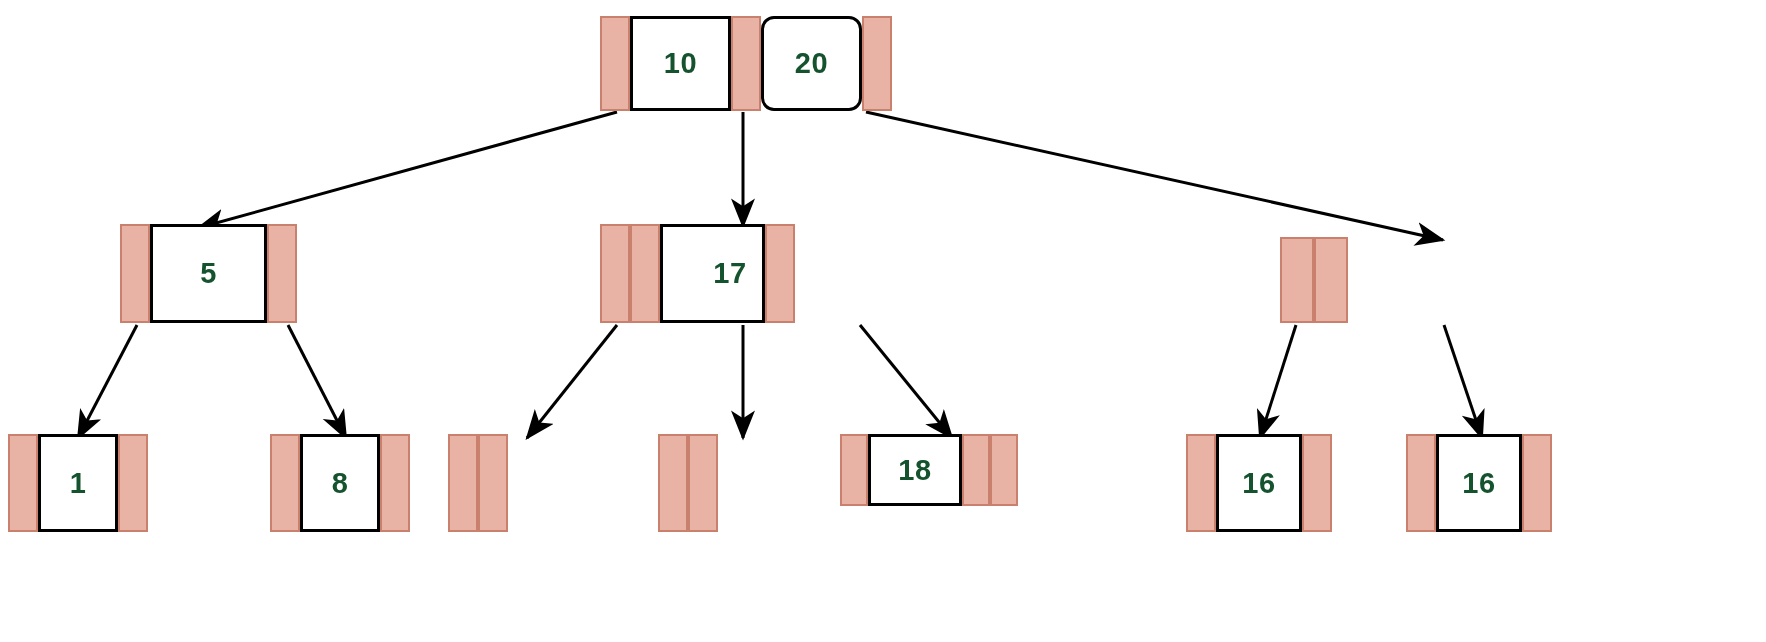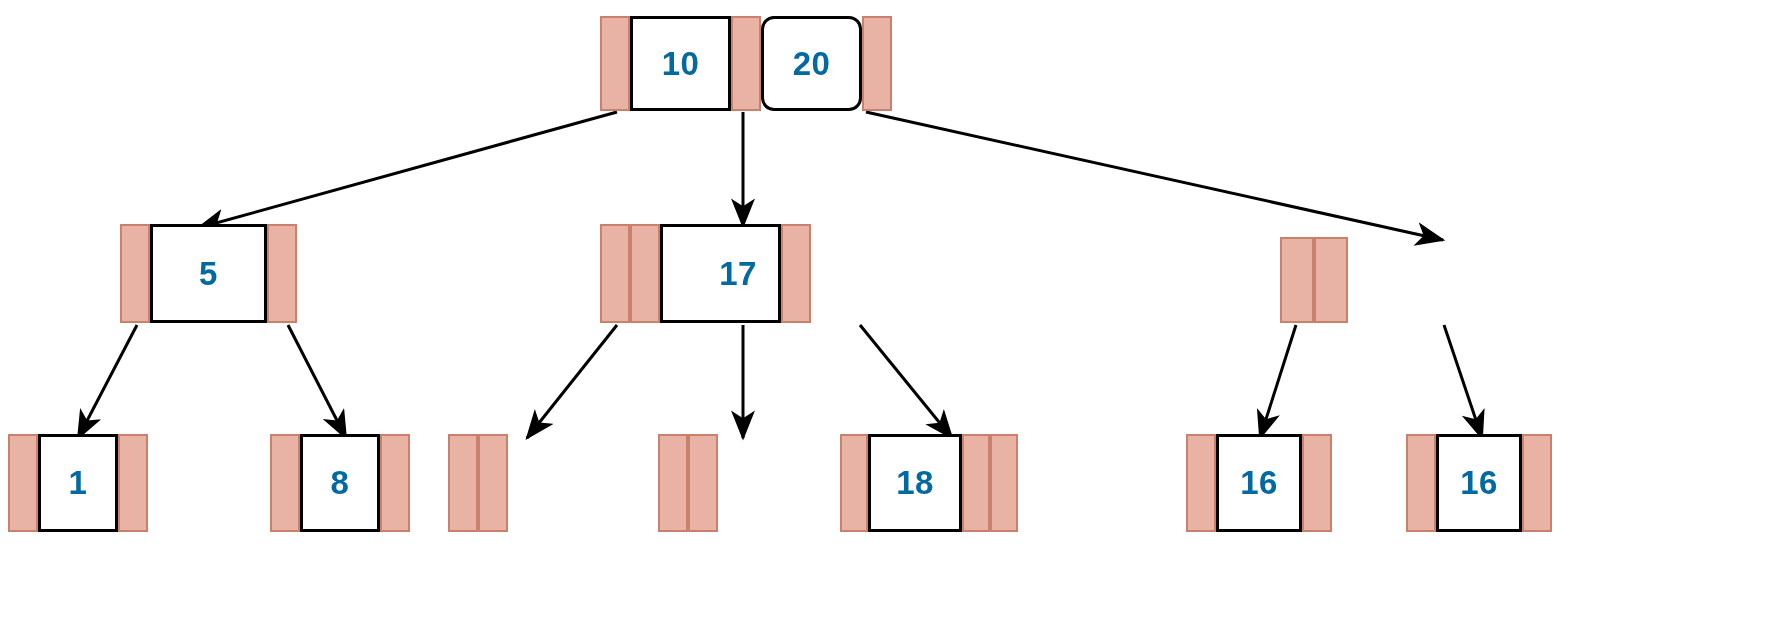--- a/index.html
+++ b/index.html
@@ -37,22 +37,22 @@
     align-self: stretch;
   }
   .key {
     box-sizing: border-box;
     background: #ffffff;
     border: 3px solid #000000;
     display: flex;
     align-items: center;
     justify-content: center;
     font-weight: bold;
-    font-size: 33px;
-    color: #0369a1;
+    font-size: 29px;
+    color: #14532d;
     letter-spacing: 0.5px;
   }
   .node.highlight .key {
     background: #f8dd95;
     border-color: #d3a943;
   }
   .node.highlight .ptr {
     background: #e8b2a5;
     border-color: #c9806c;
   }
@@ -95,21 +95,21 @@
       <div class="node" style="left: 120px; top: 224px; height: 99px;">
         <div class="ptr" style="width: 30px;"></div>
         <div class="key" style="width: 117px;">
           <span>5</span>
         </div>
         <div class="ptr" style="width: 30px;"></div>
       </div>
       <div class="node" style="left: 600px; top: 224px; height: 99px;">
         <div class="ptr" style="width: 30px;"></div>
         <div class="ptr" style="width: 30px;"></div>
-        <div class="key" style="width: 121px; padding-left: 35px;">
+        <div class="key" style="width: 105px; padding-left: 35px;">
           <span>17</span>
         </div>
         <div class="ptr" style="width: 30px;"></div>
       </div>
       <div class="node" style="left: 1280px; top: 237px; height: 86px;">
         <div class="ptr" style="width: 34px;"></div>
         <div class="ptr" style="width: 34px;"></div>
       </div>
       <div class="node" style="left: 8px; top: 434px; height: 98px;">
         <div class="ptr" style="width: 30px;"></div>
@@ -126,21 +126,21 @@
         <div class="ptr" style="width: 30px;"></div>
       </div>
       <div class="node" style="left: 448px; top: 434px; height: 98px;">
         <div class="ptr" style="width: 30px;"></div>
         <div class="ptr" style="width: 30px;"></div>
       </div>
       <div class="node highlight" style="left: 658px; top: 434px; height: 98px;">
         <div class="ptr" style="width: 30px;"></div>
         <div class="ptr" style="width: 30px;"></div>
       </div>
-      <div class="node" style="left: 840px; top: 434px; height: 98px;">
+      <div class="node" style="left: 840px; top: 434px; height: 72px;">
         <div class="ptr" style="width: 28px;"></div>
         <div class="key" style="width: 94px;">
           <span>18</span>
         </div>
         <div class="ptr" style="width: 28px;"></div>
         <div class="ptr" style="width: 28px;"></div>
       </div>
       <div class="node" style="left: 1186px; top: 434px; height: 98px;">
         <div class="ptr" style="width: 30px;"></div>
         <div class="key" style="width: 86px;">

